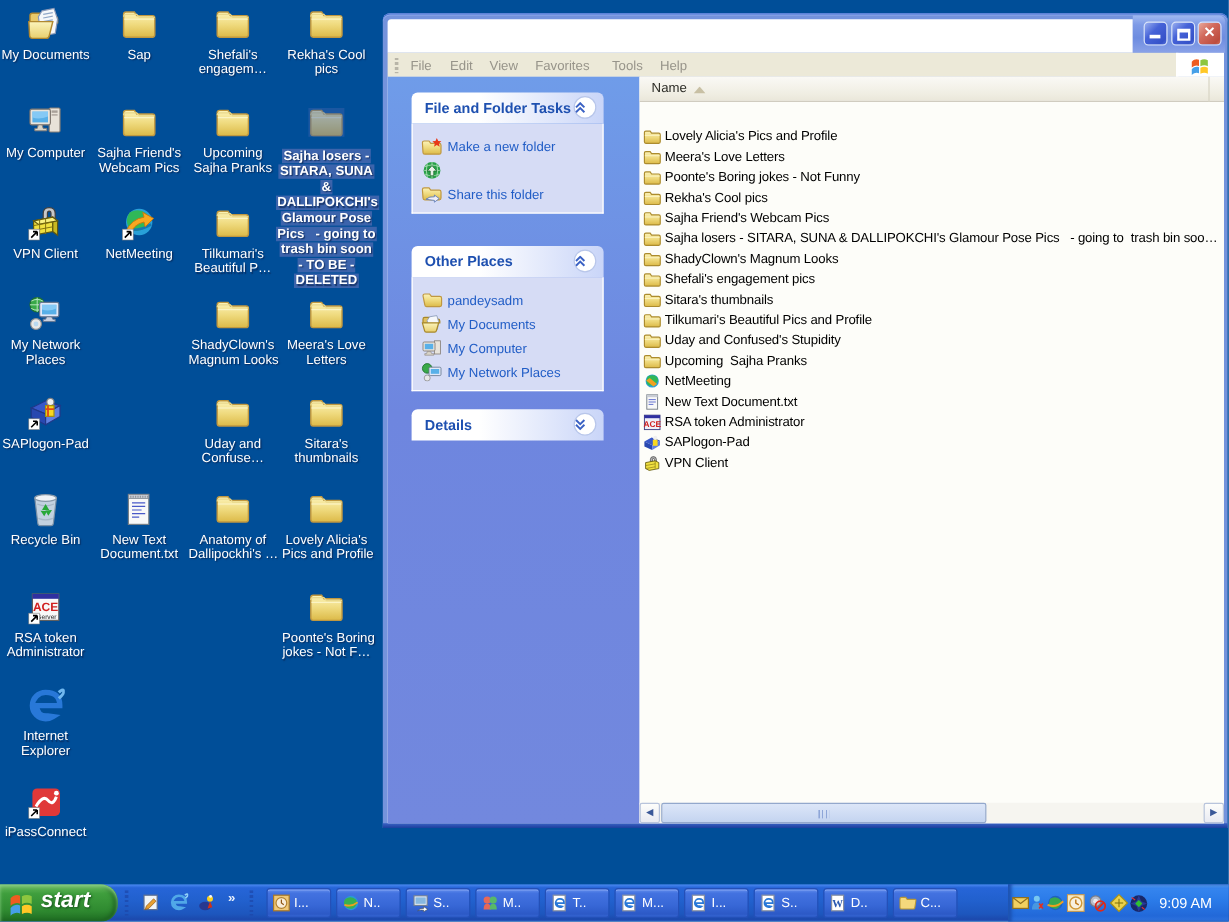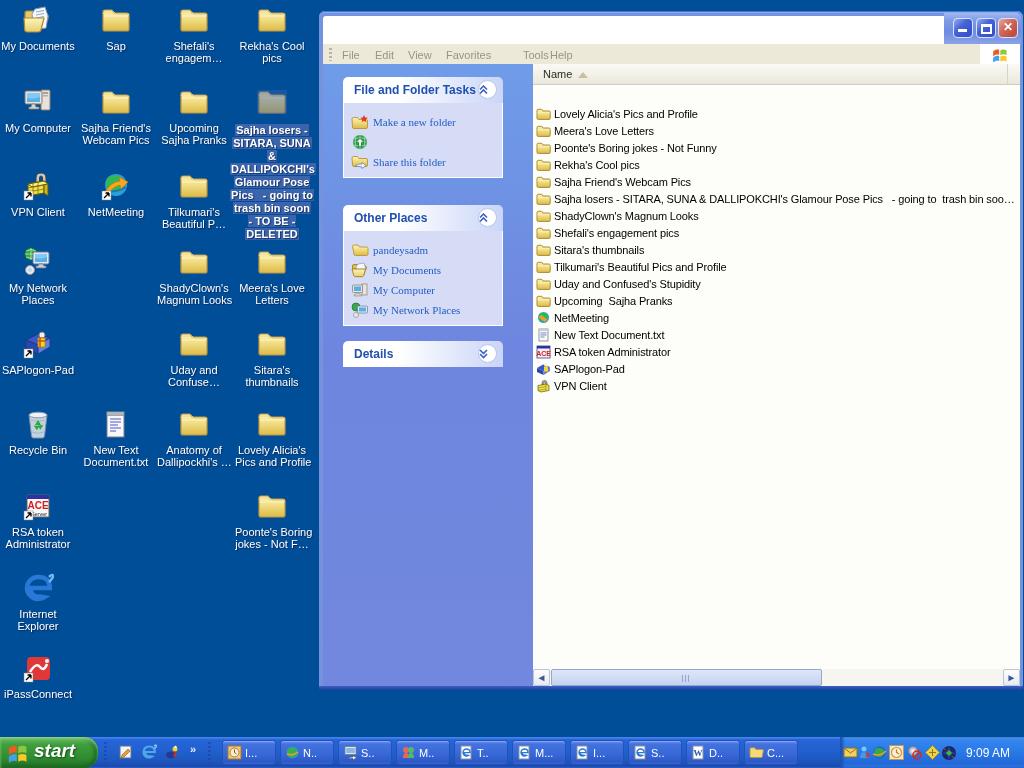--- a/index.html
+++ b/index.html
@@ -32,21 +32,21 @@
 #taskpane { position:absolute; left:0; top:0; width:210px; height:100%;
    background:linear-gradient(180deg,#6f9ce9 0%,#6e86df 45%,#7288de 100%); }
 .panel { position:absolute; left:20px; width:160px; border-radius:5px 5px 0 0; font-size:11px; }
 .phead { height:26px; border-radius:5px 5px 0 0; position:relative;
    background:linear-gradient(90deg,#ffffff 0%,#ffffff 35%,#c9d5f8 100%); }
 .phead .pt { position:absolute; left:11px; top:6px; font-size:12px; font-weight:bold; color:#1e50b0; }
 .chev { position:absolute; right:6px; top:3px; width:19px; height:19px; border-radius:50%;
    background:#fff; border:1px solid #b8c6ea; }
 .chev svg { margin:4px auto 0; }
 .pbody { background:#d6dcf5; padding:11px 0 7px 0; border:1px solid #fff; border-top:none; }
-.titem { display:flex; align-items:center; margin:0 0 4px 7px; color:#215DC6;font-family:Liberation Serif, serif; }
+.titem { display:flex; align-items:flex-end; margin:0 0 4px 7px; color:#215DC6; }
 .titem .ti { width:18px; height:16px; margin-right:4px; flex:none; }
 .titem .tx { padding-top:1px; line-height:13px; }
 #flist { position:absolute; left:210px; top:0; right:0; bottom:0; background:#fdfdf9; }
 #lhead { position:absolute; left:0; top:0; right:0; height:21px;
    background:linear-gradient(180deg,#faf9f5 0%,#f0eee3 70%,#eae7da 100%);
    border-bottom:1px solid #d0ccc0; font-size:11px; color:#2b2b25; }
 .lrow { position:absolute; left:3px; height:17px; font-size:11px; letter-spacing:-0.12px; color:#000; white-space:nowrap; display:flex; align-items:center; z-index:1; }
 .lrow .fic { width:15px; height:14px; margin-right:3px; flex:none; }
 #hscroll { position:absolute; left:0; bottom:0; right:0; height:17px; background:#f6f5f0; }
 .sbtn { position:absolute; top:0; width:17px; height:17px; background:linear-gradient(180deg,#fdfdfb,#e8eaf2);
@@ -512,21 +512,21 @@
   <div class="capbtn" id="btnmax">
       <b></b>
     </div>
   <div class="capbtn" id="btnclose">✕</div>
   <div id="menubar">
     <div style="position:absolute;left:6px;top:4px;width:3px;height:13px;background:repeating-linear-gradient(180deg,#b8b5a8 0,#b8b5a8 2px,transparent 2px,transparent 4px)"></div>
       <span style="left:19px">File</span>
       <span style="left:52px">Edit</span>
     <span style="left:85px">View</span>
       <span style="left:123px">Favorites</span>
-    <span style="left:200px">Tools</span>
+    <span style="left:187px">Tools</span>
       <span style="left:227px">Help</span>
   </div>
   <div id="brand">
       <svg width="19" height="19" viewBox="0 0 23 23" style="display:block;margin:1px auto 0">
       <path d="M2.6 7.8 C5 5.3 7.6 4.8 9.9 5.9 L9.9 12 C7.6 11 5 11.4 2.6 13.7 Z" fill="#ee5c20"></path>
       <path d="M11.3 6.3 C13.6 5.1 16.3 4.9 18.8 6.3 L18.8 12.3 C16.3 10.9 13.6 11.1 11.3 12.4 Z" fill="#8dc63f"></path>
       <path d="M2.6 15.3 C5 12.9 7.6 12.4 9.9 13.4 L9.9 19.5 C7.6 18.5 5 18.9 2.6 21.2 Z" fill="#46a0e8"></path>
       <path d="M11.3 13.9 C13.6 12.7 16.3 12.5 18.8 13.9 L18.8 19.9 C16.3 18.5 13.6 18.7 11.3 20 Z" fill="#ffc726"></path>
     </svg>
     </div>

